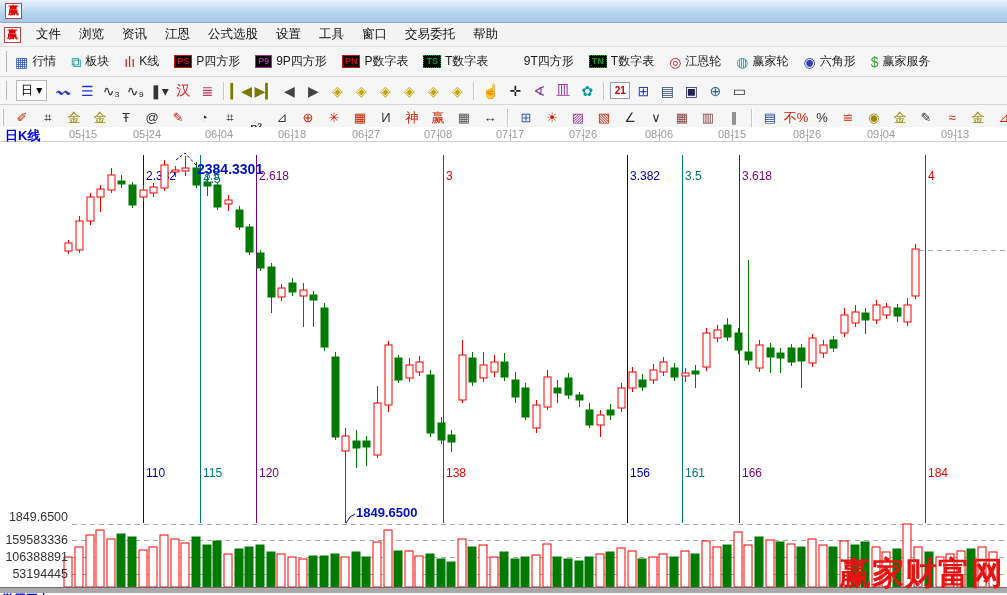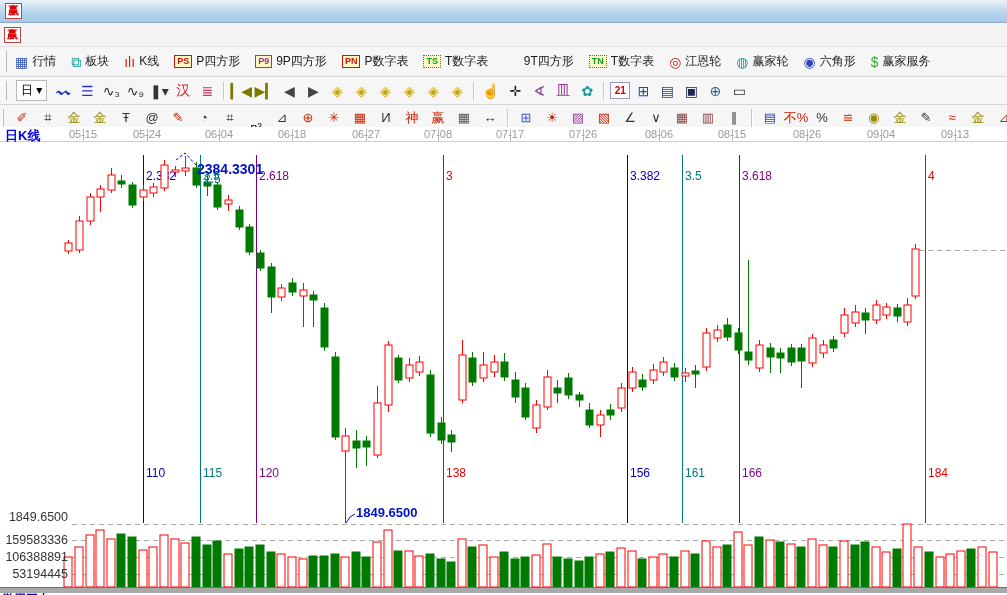--- a/index.html
+++ b/index.html
@@ -14,21 +14,21 @@
   .menubar{height:23px;background:#f4f4f4;display:flex;align-items:center;font-size:12.5px;
        color:#101010;padding-left:4px;border-bottom:1px solid #e2e2e2;}
   .menubar .mi{padding:3px 9px;cursor:default;}
   .toolbar{display:flex;align-items:center;background:#f6f6f6;border-bottom:1px solid #d6d6d6;
        white-space:nowrap;overflow:hidden;}
   .grip{width:3px;height:70%;border-left:1px solid #fff;border-right:1px solid #bbb;margin:0 5px 0 2px;}
   .tb1{height:29px;font-size:12px;color:#1a1a1a;}
   .tb1 .item{display:flex;align-items:center;margin-right:9px;padding:2px 3px;}
   .tb1 .g{font-size:14px;margin-right:4px;line-height:16px;}
   .badge{font-size:9px;font-weight:bold;padding:0 2px;border:1px solid;line-height:11px;
-       margin-right:4px;background:#fef9c3;}
+       margin-right:4px;background:#000000;}
   .tb2{height:27px;}
   .tb3{height:25px;}
   .ibox{display:inline-flex;align-items:center;justify-content:center;width:22px;height:20px;
        font-size:14px;margin:0 1px;}
   .ibox.small{width:24px;font-size:13px;}
   .vsep{width:1px;height:18px;background:#c8c8c8;border-right:1px solid #fff;margin:0 4px;}
   .period-btn{display:inline-flex;align-items:center;border:1px solid #b9b9b9;background:#fdfdfd;
        font-size:12px;padding:1px 4px;margin:0 4px;}
   #chart{position:absolute;left:0;top:127px;width:1007px;height:468px;background:#fff;}
   #ktype{position:absolute;left:5px;top:0px;color:#0000ee;font-size:13px;font-weight:bold;z-index:3;}
@@ -42,20 +42,21 @@
 </style>
 </head>
 <body>
 
 <div class="titlebar">
   <span class="app-ico">赢</span>
 </div>
 
 <div class="menubar">
   <span class="app-ico">赢</span>
+  <span id="menu-items"><span class="mi">文件</span><span class="mi">浏览</span><span class="mi">资讯</span><span class="mi">江恩</span><span class="mi">公式选股</span><span class="mi">设置</span><span class="mi">工具</span><span class="mi">窗口</span><span class="mi">交易委托</span><span class="mi">帮助</span></span>
 </div>
 
 <div class="toolbar tb1">
   <span class="grip"></span>
   <span id="tb1-items" style="display:flex;align-items:center;">
       <span class="item">
         <span class="g" style="color: rgb(51, 85, 187);">▦</span>
         <span>行情</span>
       </span>
       <span class="item">
@@ -507,13 +508,14 @@
       <text x="197" y="47" fill="#0011cc" font-size="14" text-anchor="start" font-weight="bold">2384.3301</text>
       <polyline points="346,396 350,390 355,387" fill="none" stroke="#0011cc"></polyline>
       <text x="356" y="390" fill="#0011cc" font-size="13" text-anchor="start" font-weight="bold">1849.6500</text>
       <text x="68" y="394" fill="#333333" font-size="12.5" text-anchor="end" font-weight="normal">1849.6500</text>
       <text x="68" y="417" fill="#333333" font-size="12.5" text-anchor="end" font-weight="normal">159583336</text>
       <text x="68" y="434" fill="#333333" font-size="12.5" text-anchor="end" font-weight="normal">106388891</text>
       <text x="68" y="451" fill="#333333" font-size="12.5" text-anchor="end" font-weight="normal">53194445</text>
     </svg>
   <div id="graybar"></div>
   <div id="statussliver">微用三专</div>
+  <div id="watermark">赢家财富网</div>
 </div>
 
 </body></html>

